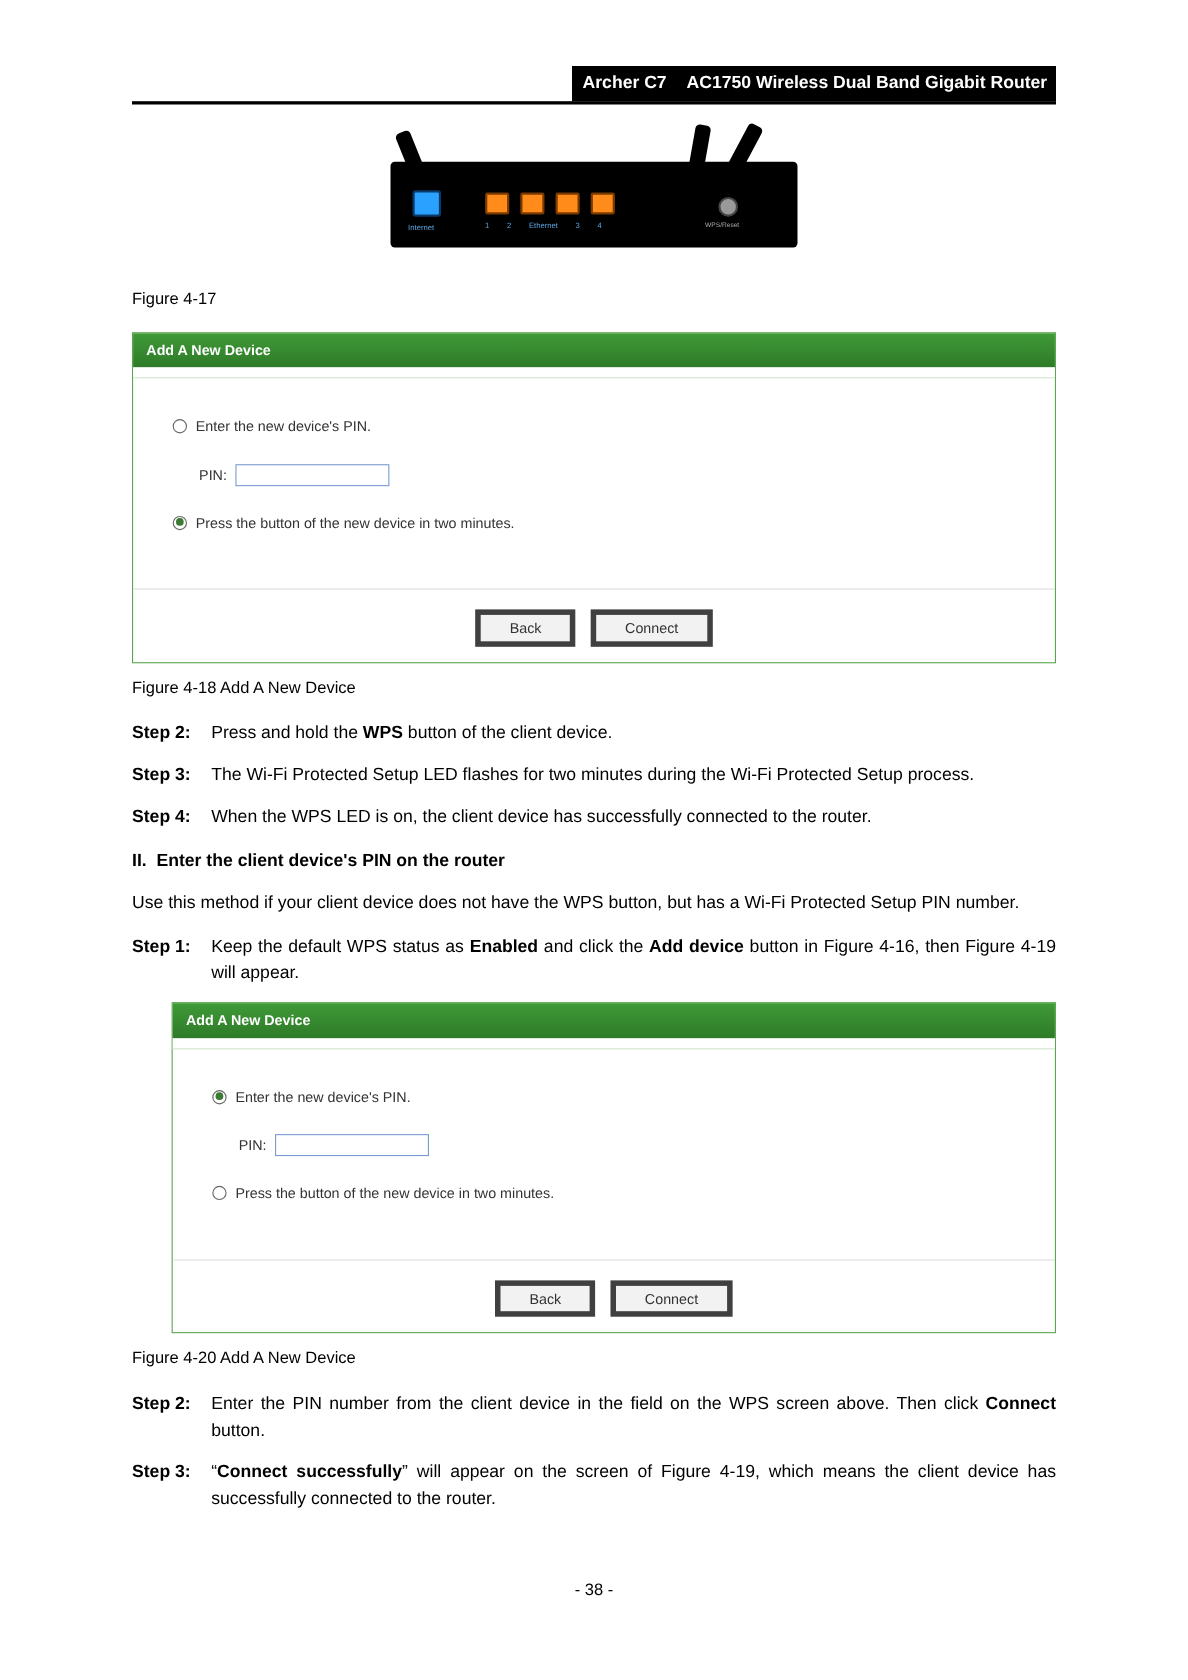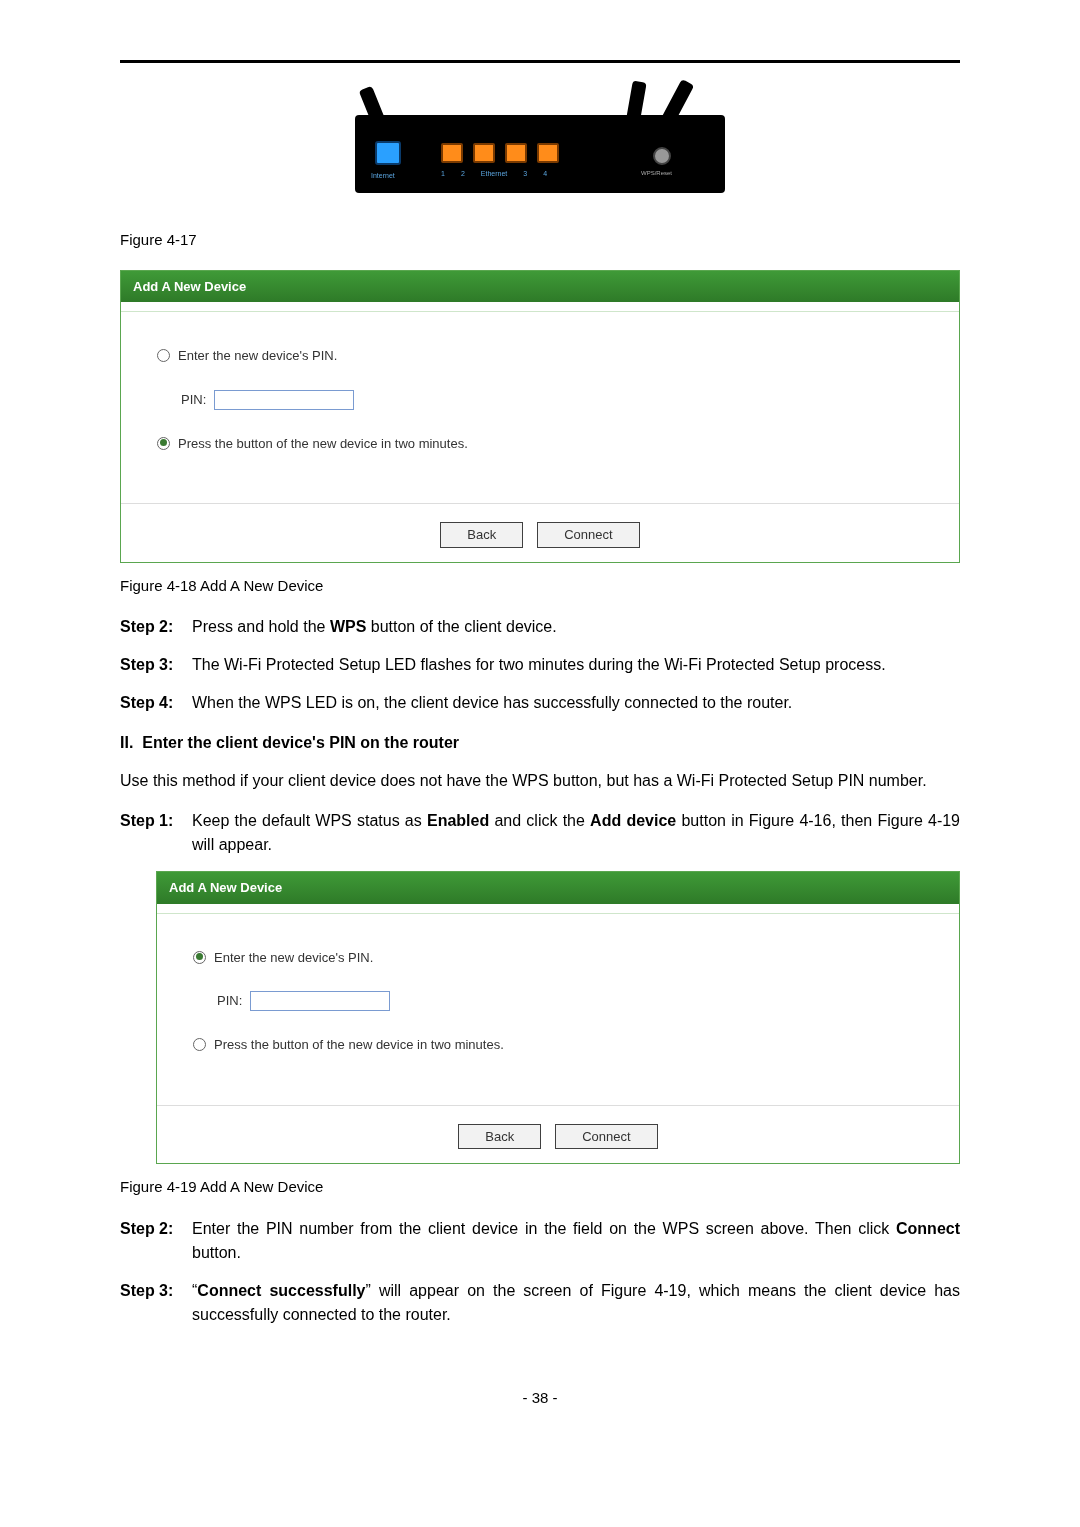--- a/index.html
+++ b/index.html
@@ -87,35 +87,39 @@
   .radio.checked::after {
     content:""; position:absolute; width:7px; height:7px; border-radius:50%; background:#3a7a32; left:1.5px; top:1.5px;
   }
   .pin-row { display:flex; align-items:center; gap:8px; margin:4px 0 6px 24px;text-align:right; }
   .pin-input {
     border:1px solid #7a9bd1; height:20px; width:140px; background:#fff;
   }
   .dialog-sep { height:1px; background:#ddd; margin:10px 0; }
   .btn-row { display:flex; justify-content:center; gap:14px; padding:8px 0 14px 0; }
   .btn {
-    border:1px solid #404040; background:#f2f2f2; padding:2px 26px; font-size:13px; font-family:Tahoma, Arial, sans-serif;
+    border:5px solid #404040; background:#f2f2f2; padding:2px 26px; font-size:13px; font-family:Tahoma, Arial, sans-serif;
   }
 
   .step { margin: 10px 0 14px 0; display:flex; }
   .step-label { font-weight:bold; width:72px; flex-shrink:0; }
   .step-text { flex:1; text-align:justify; }
   .sec-head { font-weight:bold; margin:16px 0 14px 0; }
   .para { text-align:justify; margin:10px 0 16px 0; }
   .pagenum { text-align:center; margin-top:60px; font-size:15px; }
 </style>
 </head>
 <body>
 
 <div class="header-bar">
   <div style="flex:1"></div>
+  <div class="header-inner">
+    <div class="model">Archer C7</div>
+    <div style="background:#000;color:#fff;font-weight:bold;padding:4px 8px;font-size:16px;">AC1750 Wireless Dual Band Gigabit Router</div>
+  </div>
 </div>
 
 <div class="router-box">
   <div class="router">
     <div class="router-body"></div>
     <div class="antenna a1"></div>
     <div class="antenna a2"></div>
     <div class="antenna a3"></div>
     <div class="wan"></div>
     <div class="wan-label">Internet</div>
@@ -206,21 +210,21 @@
       <span class="radio"></span>
       <span>Press the button of the new device in two minutes.</span>
     </div>
   </div>
   <div class="dialog-sep"></div>
   <div class="btn-row">
     <div class="btn">Back</div>
     <div class="btn">Connect</div>
   </div>
 </div>
-<div class="caption">Figure 4-19 Add A New Device</div>
+<div class="caption">Figure 4-20 Add A New Device</div>
 
 <div class="step">
   <div class="step-label">Step 2:</div>
   <div class="step-text">
     <span>Enter the PIN number from the client device in the field on the WPS screen above. Then click </span><b>Connect</b><span> button.</span>
   </div>
 </div>
 <div class="step">
   <div class="step-label">Step 3:</div>
   <div class="step-text">

